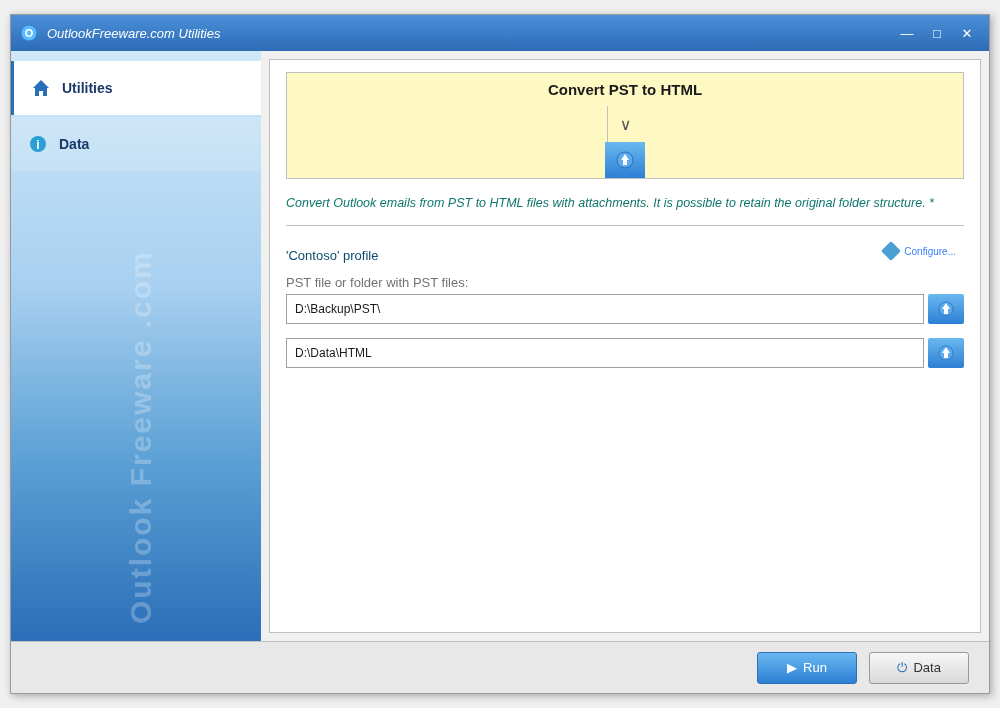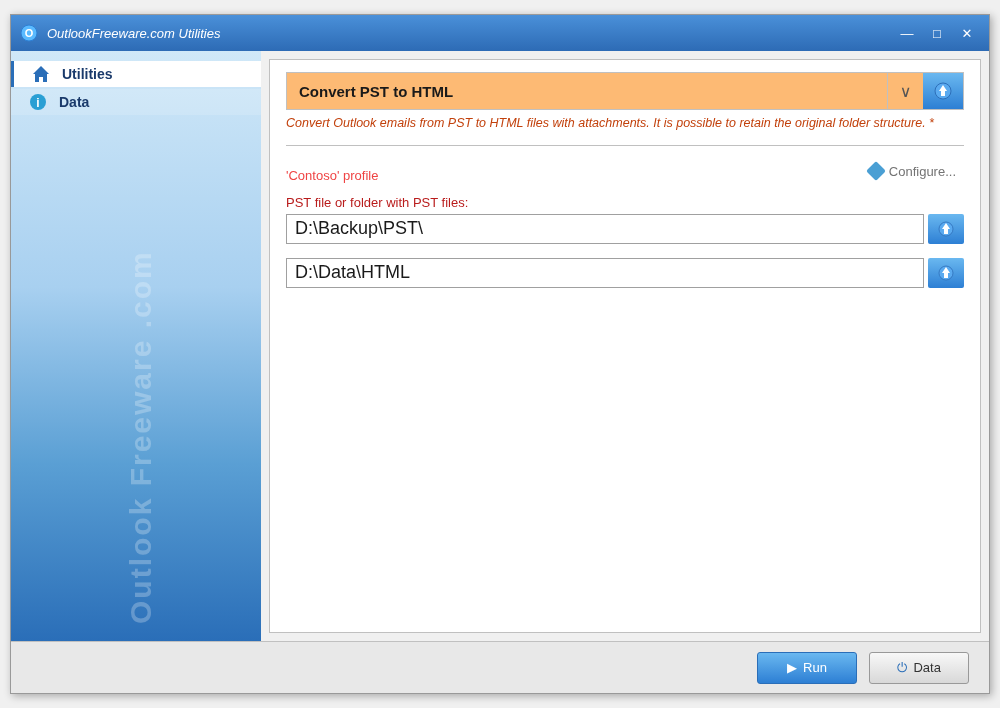--- a/index.html
+++ b/index.html
@@ -106,21 +106,21 @@
       letter-spacing: 2px;
     }
 
     .sidebar-nav {
       padding: 8px 0;
     }
 
     .nav-item {
       display: flex;
       align-items: center;
-      padding: 2px 16px;
+      padding: 16px 16px;
       cursor: pointer;
       color: #1a3a6b;
       font-size: 14px;
       font-weight: 600;
       background: rgba(255,255,255,0.15);
       margin: 2px 0;
     }
 
     .nav-item.active {
       background: white;
@@ -151,22 +151,23 @@
       flex: 1;
       padding: 12px 16px;
       overflow: auto;
     }
 
     
     .dropdown-header {
       display: flex;
       align-items: center;
       border: 1px solid #c0c0c0;
-      background: #fdba74;
-      margin-bottom: 4px;
+      background: #fef9c3;
+      margin-bottom: 15px;
+      flex-direction: column;
     }
 
     .dropdown-label {
       flex: 1;
       padding: 8px 12px;
       font-size: 15px;
       font-weight: bold;
       color: #1a1a1a;
     }
 
@@ -190,75 +191,75 @@
       cursor: pointer;
       display: flex;
       align-items: center;
       justify-content: center;
       color: white;
       font-size: 14px;
     }
 
     .description-text {
       font-style: italic;
-      color: #c2410c;
+      color: #0f766e;
       font-size: 12.5px;
       line-height: 1.5;
       margin-bottom: 14px;
       padding-bottom: 12px;
       border-bottom: 1px solid #c0c0c0;
     }
 
     .profile-row {
       display: flex;
       align-items: center;
       margin-bottom: 12px;
     }
 
     .profile-text {
       flex: 1;
       font-size: 13px;
-      color: #ef4444;
+      color: #0c4a6e;
       margin-top: 8px;
     }
 
     .configure-btn {
       display: flex;
       align-items: center;
       gap: 6px;
-      color: #737373;
-      cursor: pointer;
-      font-size: 13px;
+      color: #3b82f6;
+      cursor: pointer;
+      font-size: 10px;
       background: none;
       border: none;
       padding: 4px 8px;
     }
 
     .field-group {
       margin-bottom: 14px;
     }
 
     .field-label {
       font-size: 13px;
-      color: #b91c1c;
+      color: #737373;
       margin-bottom: 4px;
     }
 
     .field-row {
       display: flex;
       align-items: center;
       gap: 4px;
     }
 
     .field-input {
       flex: 1;
       height: 30px;
       border: 1px solid #a0a0a0;
       padding: 4px 8px;
-      font-size: 18px;
+      font-size: 12px;
       font-family: 'Segoe UI', Tahoma, sans-serif;
       color: #1a1a1a;
       background: white;
     }
 
     .field-btn {
       width: 36px;
       height: 30px;
       background: linear-gradient(to bottom, #6ab8f0, #2d7fd4);
       border: none;

